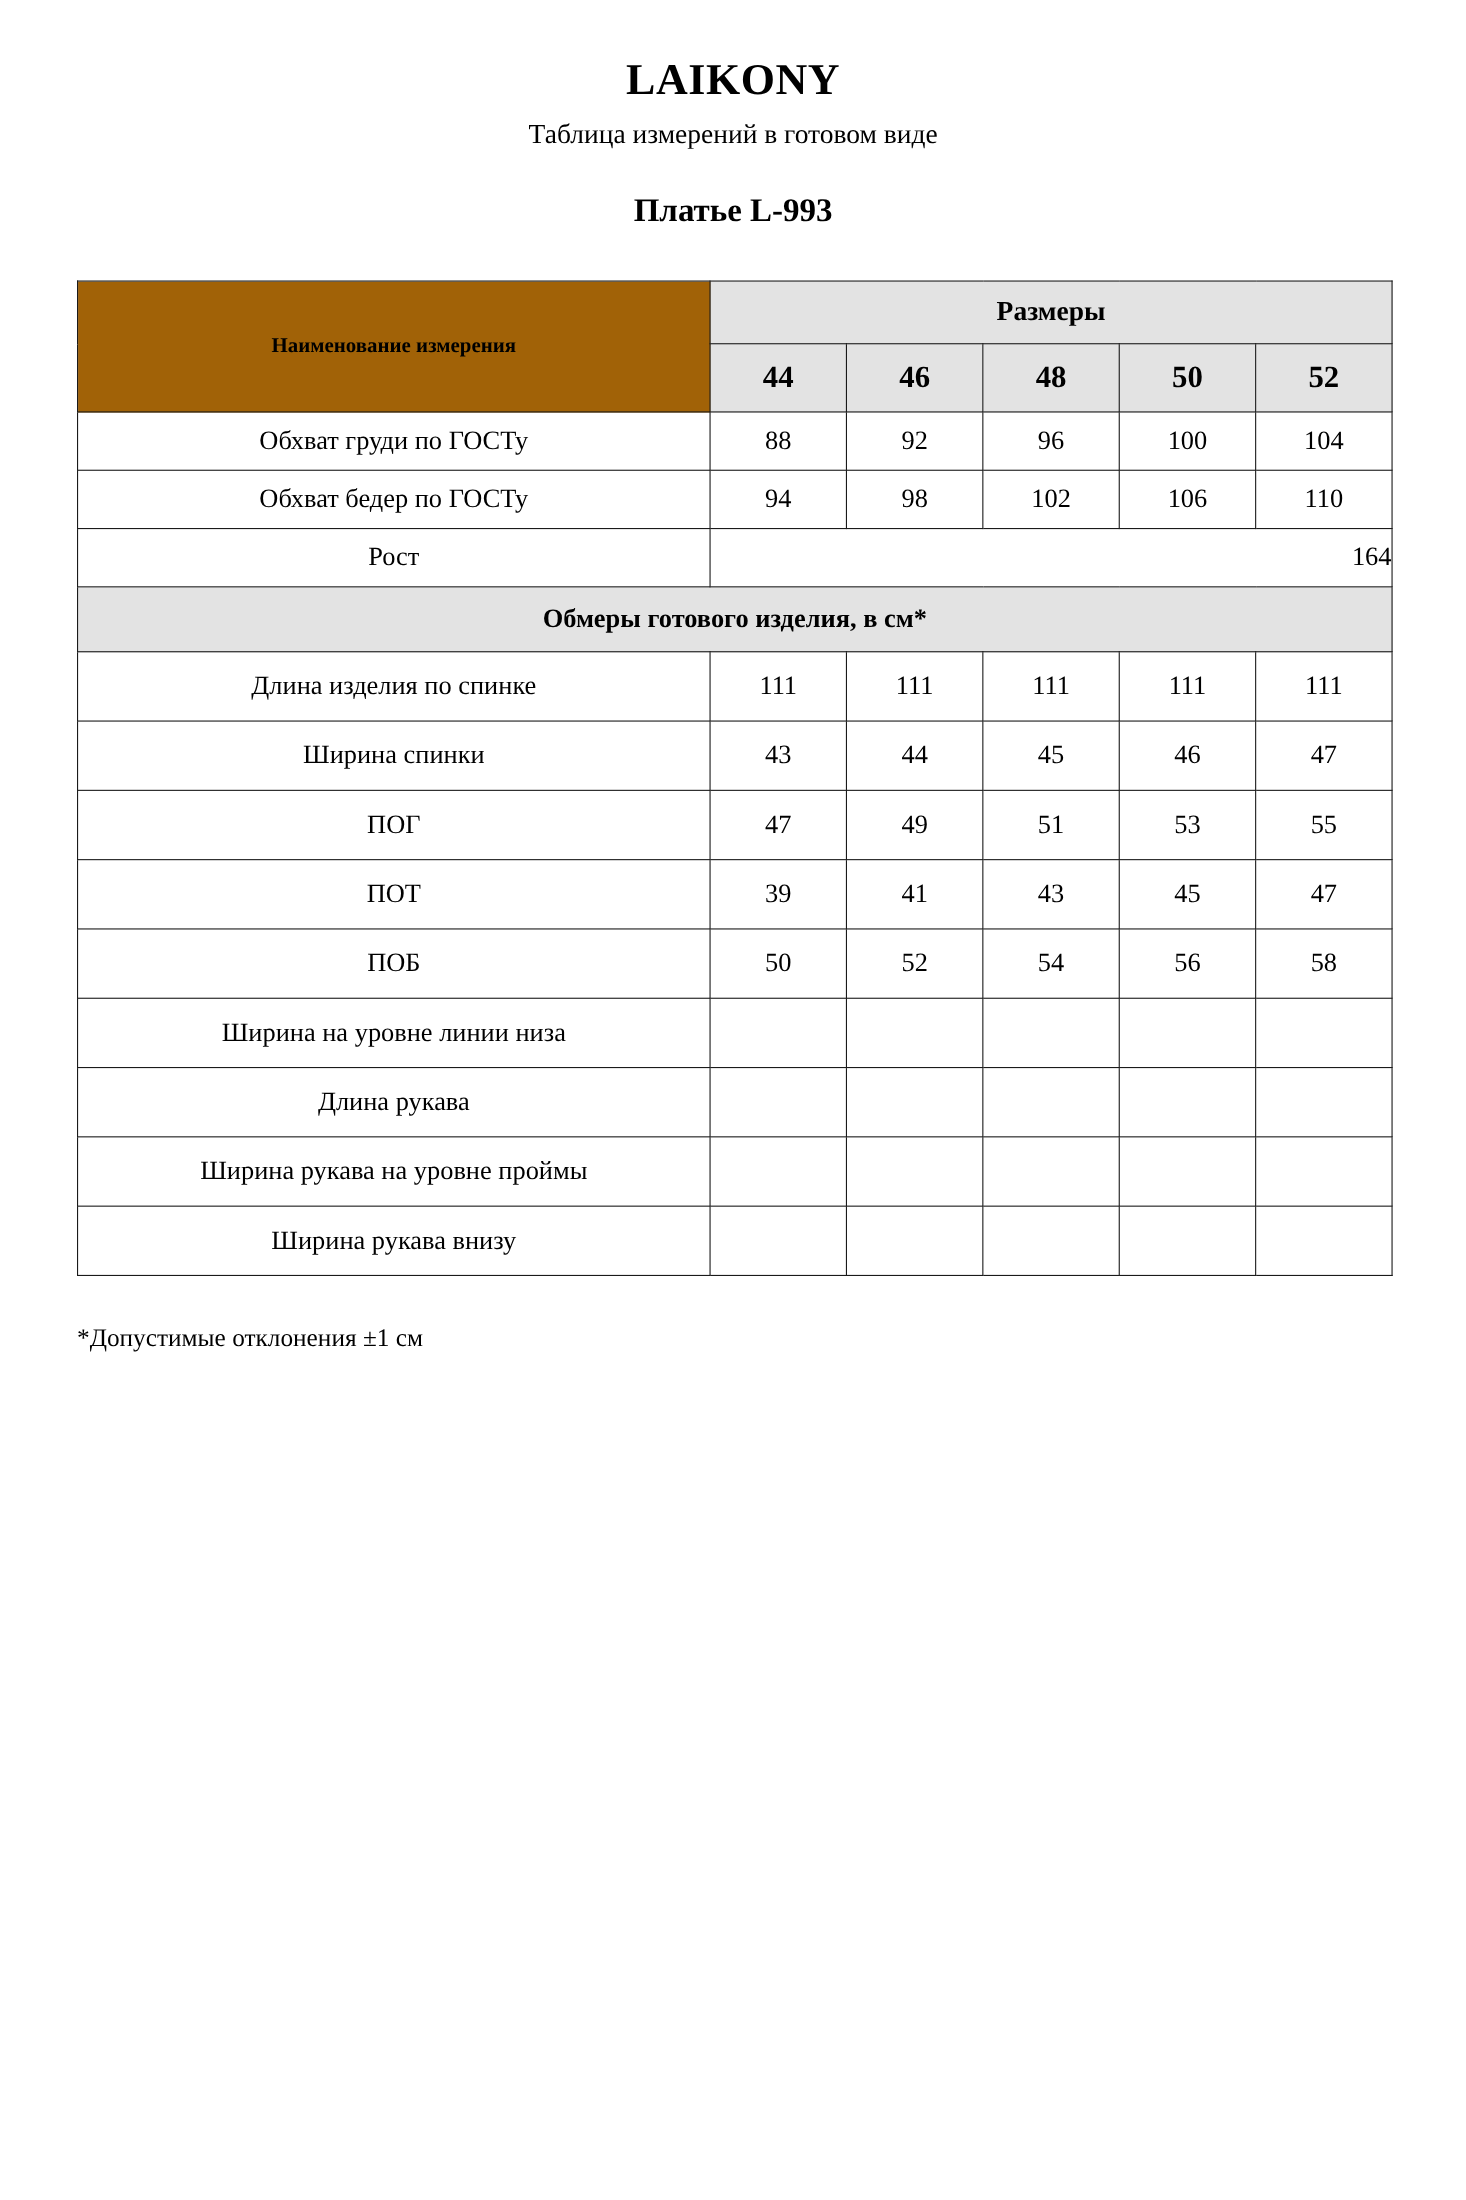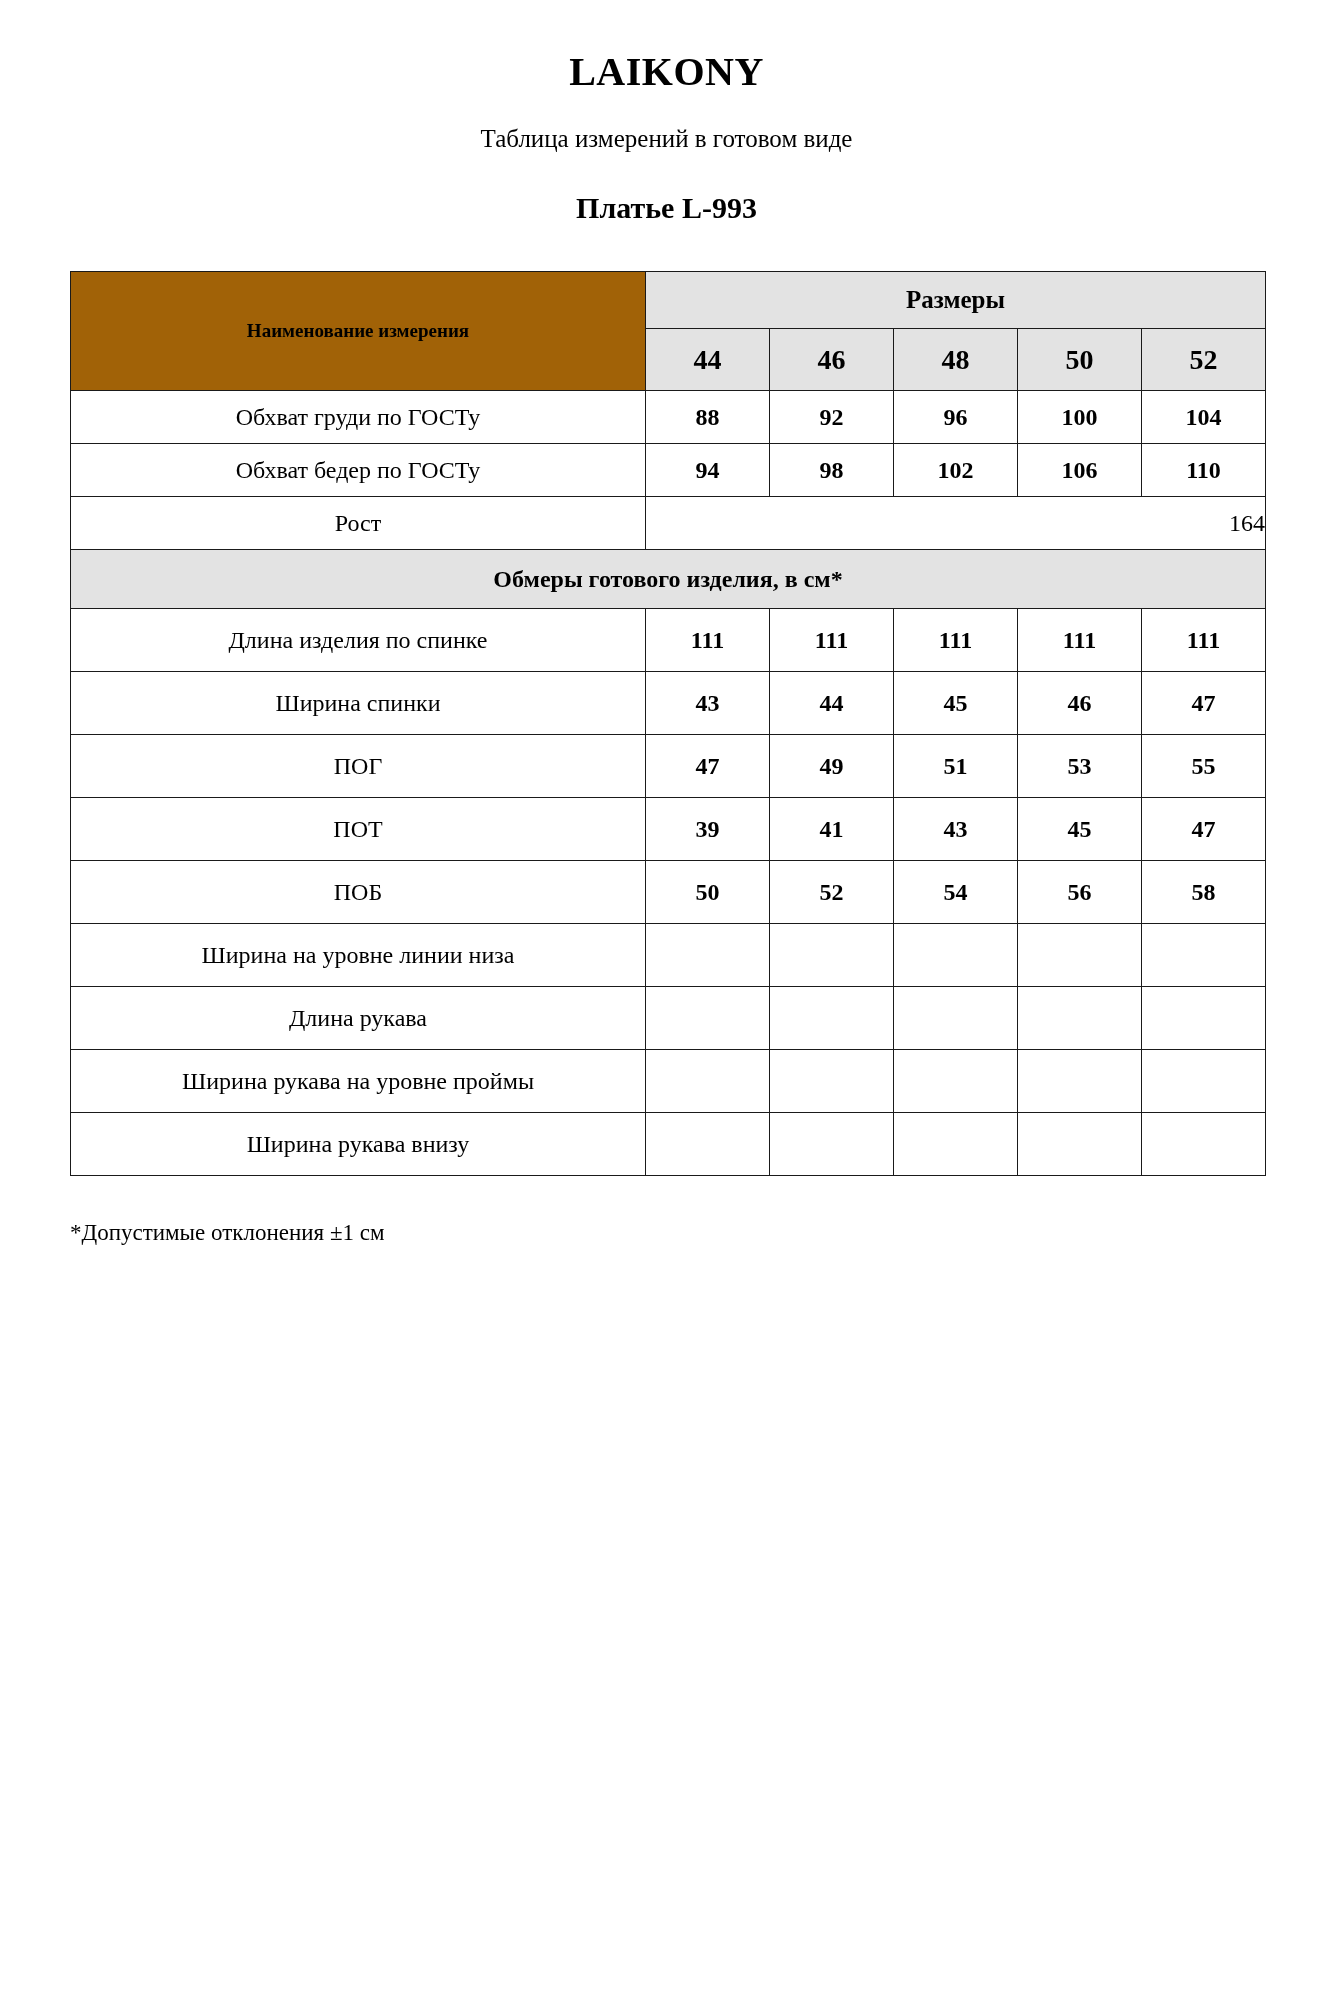--- a/index.html
+++ b/index.html
@@ -22,21 +22,21 @@
     padding: 0 70px;
   }
   .brand {
     margin-top: 48px;
     text-align: center;
     font-size: 40px;
     font-weight: bold;
     letter-spacing: 0.5px;
   }
   .subtitle {
-    margin-top: 30px;
+    margin-top: 14px;
     text-align: center;
     font-size: 25px;
     font-weight: normal;
   }
   .product-title {
     margin-top: 38px;
     text-align: center;
     font-size: 30px;
     font-weight: bold;
   }
@@ -79,21 +79,20 @@
   td.label {
     text-align: center;
     padding-left: 22px;
     height: 52px;
     font-size: 24px;
   }
   td.value {
     text-align: center;
     height: 52px;
     font-size: 24px;
-    font-weight: bold;
   }
   td.value-left {
     text-align: right;
     padding-left: 22px;
     height: 52px;
     font-size: 24px;
   }
   td.section {
     background: #e3e3e3;
     text-align: center;

